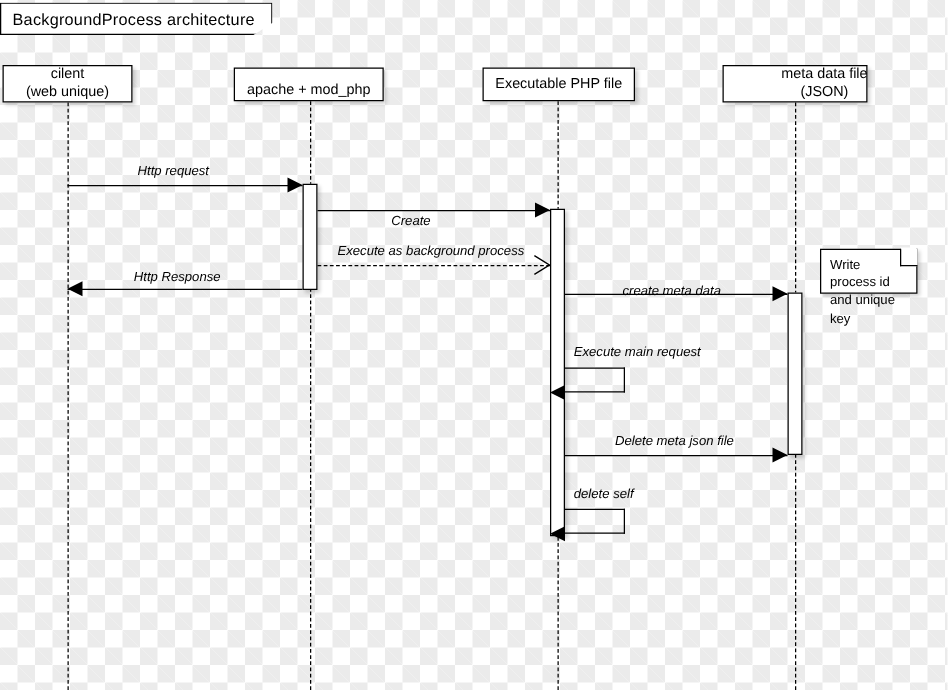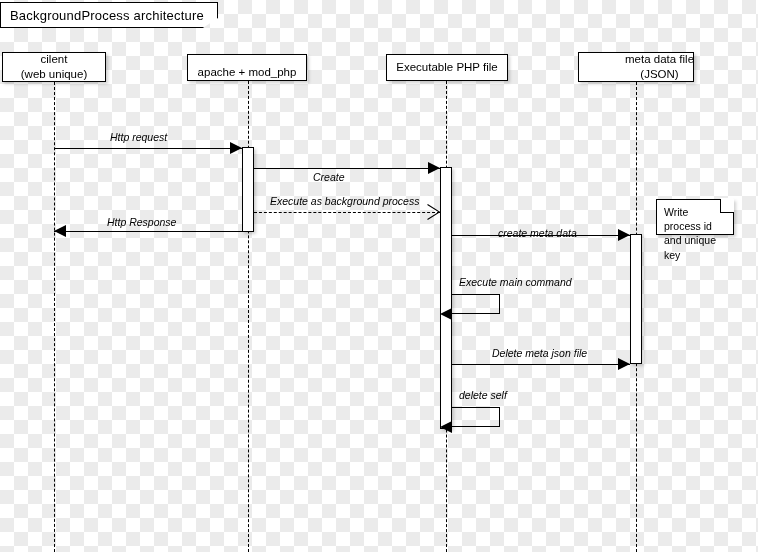--- a/index.html
+++ b/index.html
@@ -205,19 +205,19 @@
     <div class="arrow-l" style="top: 225px; left: 54px;"></div>
     <div class="msg-label" style="left: 107px; top: 217px;">Http Response</div>
     <div class="msg" style="left: 452px; top: 235px; width: 178px;"></div>
     <div class="arrow-r" style="top: 229px; left: 618px;"></div>
     <div class="msg-label" style="left: 498px; top: 228px;">create meta data</div>
     <div class="msg" style="left: 452px; top: 364px; width: 178px;"></div>
     <div class="arrow-r" style="top: 358px; left: 618px;"></div>
     <div class="msg-label" style="left: 492px; top: 348px;">Delete meta json file</div>
     <div class="self-loop" style="left: 452px; top: 294px; width: 48px; height: 20px;"></div>
     <div class="arrow-l" style="left: 440px; top: 308px;"></div>
-    <div class="msg-label" style="left: 459px; top: 277px;">Execute main command</div>
+    <div class="msg-label" style="left: 459px; top: 277px;">Execute main request</div>
     <div class="self-loop" style="left: 452px; top: 407px; width: 48px; height: 20px;"></div>
     <div class="arrow-l" style="left: 440px; top: 421px;"></div>
     <div class="msg-label" style="left: 459px; top: 390px;">delete self</div>
     <div class="note" style="left: 656px; top: 199px; width: 78px; height: 36px;"><div>Write process id
 and unique key</div><div class="note-fold"></div></div>
   </div>
 
 </body></html>

